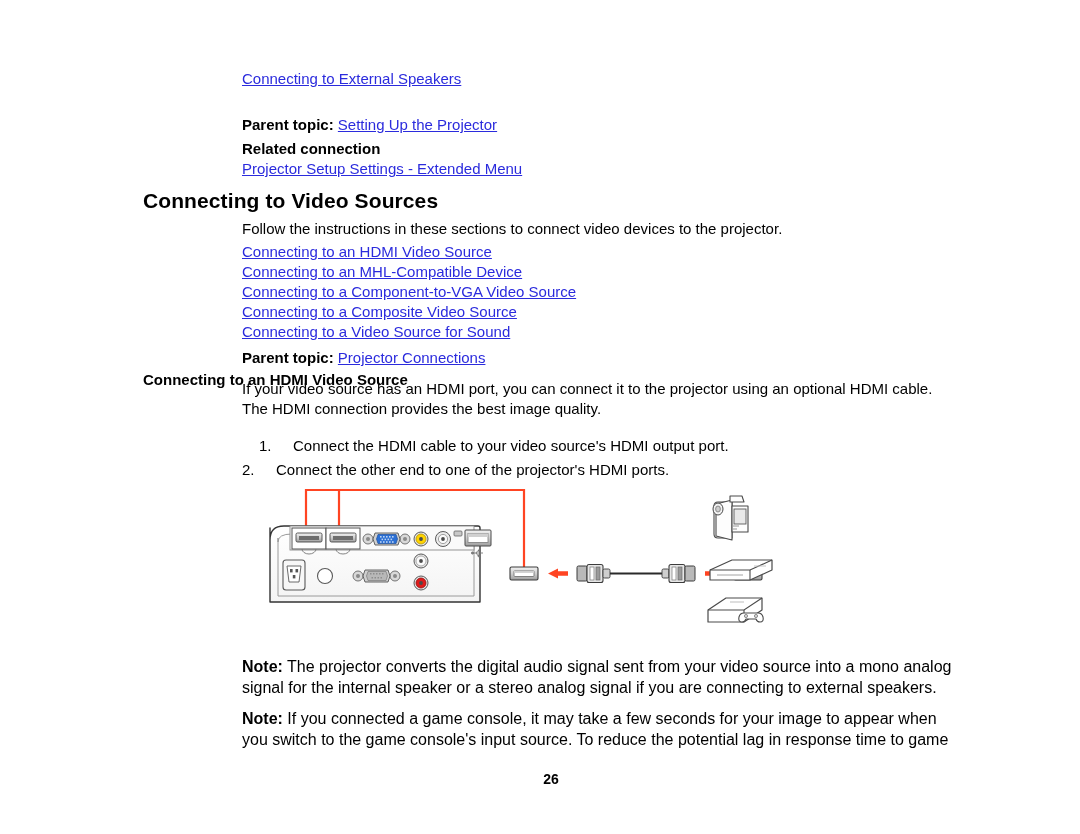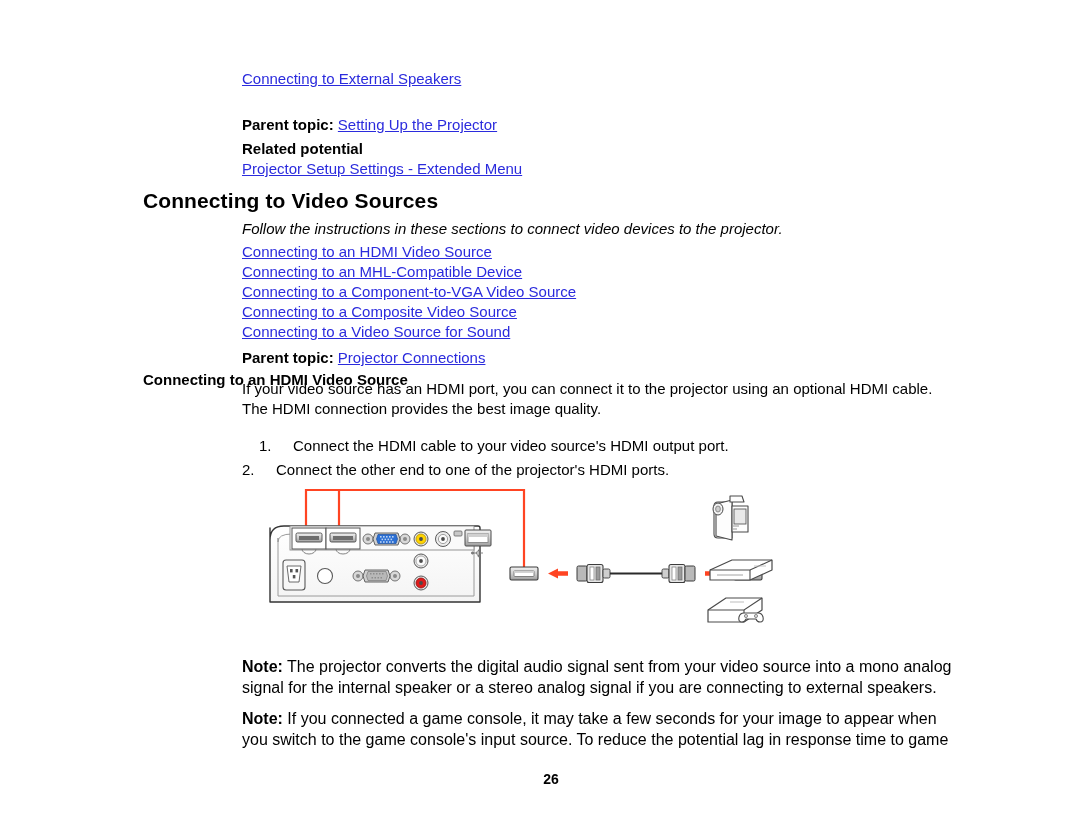--- a/index.html
+++ b/index.html
@@ -75,21 +75,20 @@
     letter-spacing: .1px;
     color: #000;
     white-space: nowrap;
   }
 
   .body-para {
     position: absolute;
     font-size: 15px;
     line-height: 20px;
     color: #000;
-    font-style: italic;
   }
 
   .midlinks {
     position: absolute;
     left: 242px;
     top: 242px;
   }
   .midlinks .link { display: block; }
 
   h2.sub-title {
@@ -163,21 +162,21 @@
 
   <div class="toplinks">
     <a class="link" href="#">Connecting to External Speakers</a>
   </div>
 
   <div class="parent-line" style="left:242px; top:115px;">
     <span class="lbl">Parent topic:</span>
     <a class="val" href="#">Setting Up the Projector</a>
   </div>
 
-  <div class="bold-head" style="left:242px; top:139px;">Related potential</div>
+  <div class="bold-head" style="left:242px; top:139px;">Related connection</div>
   <a class="std-link-line" style="left:242px; top:159px;" href="#">Projector Setup Settings - Extended Menu</a>
 
   <h1 class="section-title">Connecting to Video Sources</h1>
 
   <div class="body-para" style="left:242px; top:219px; width:700px;">Follow the instructions in these sections to connect video devices to the projector.</div>
 
   <div class="midlinks">
     <a class="link" href="#">Connecting to an HDMI Video Source</a>
     <a class="link" href="#">Connecting to an MHL-Compatible Device</a>
     <a class="link" href="#">Connecting to a Component-to-VGA Video Source</a>

